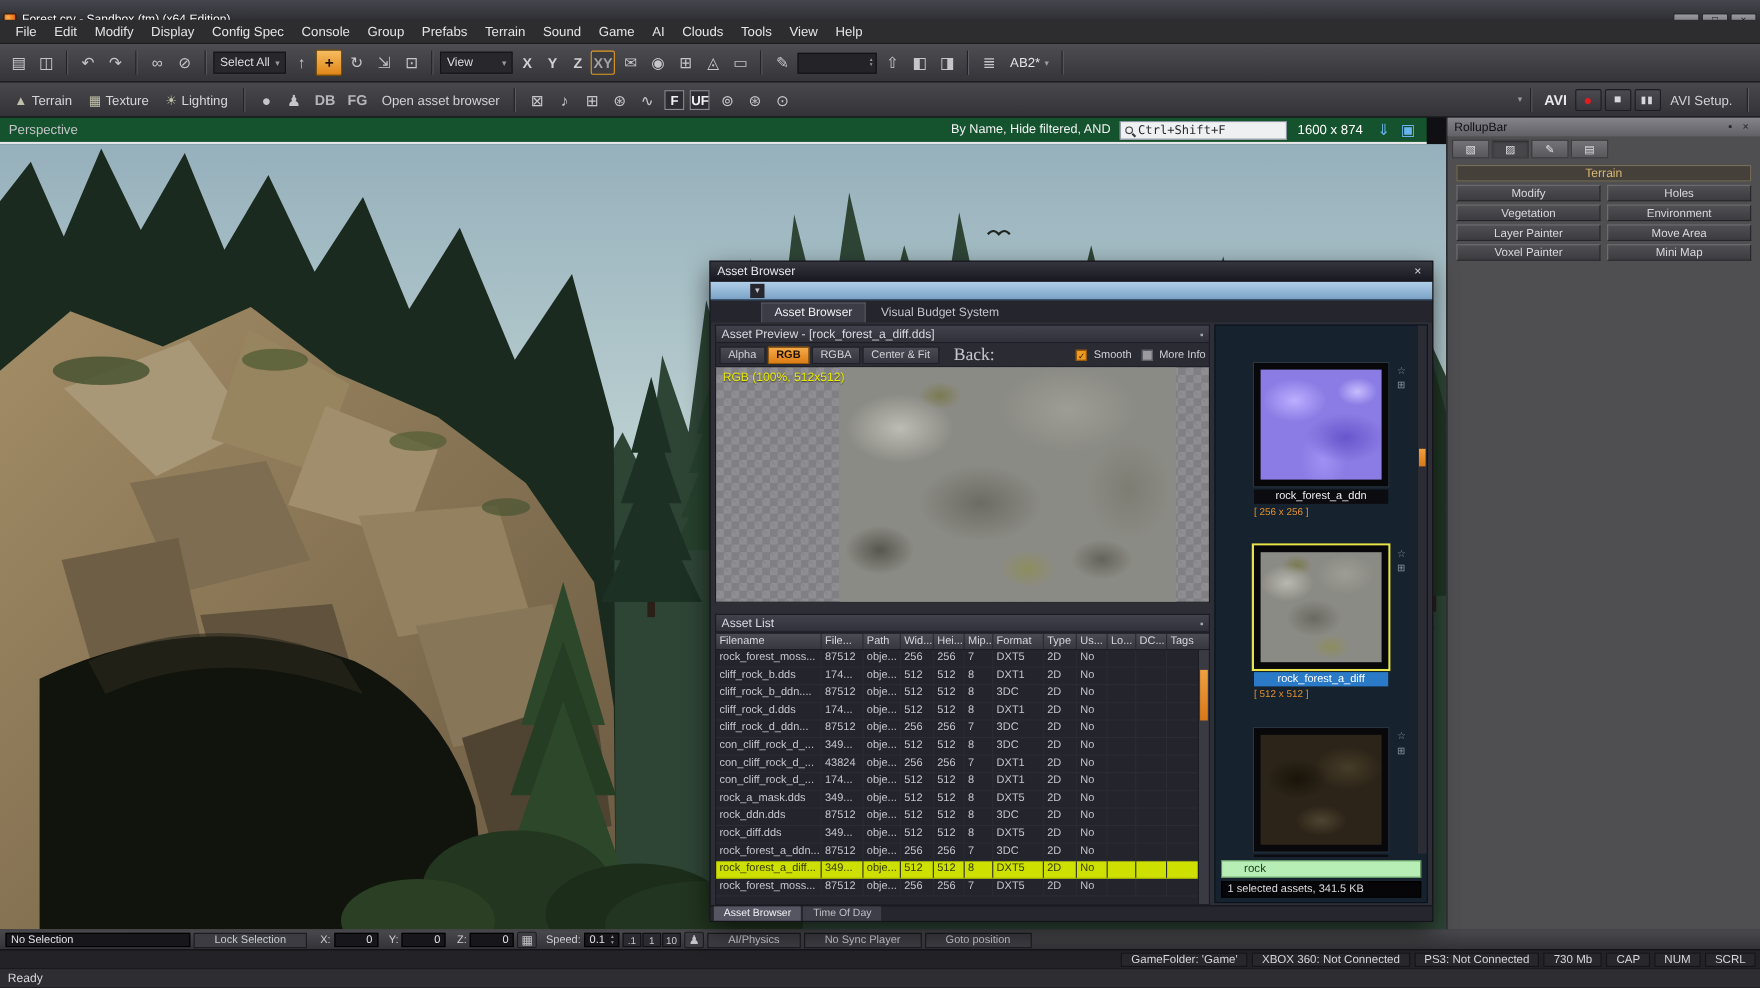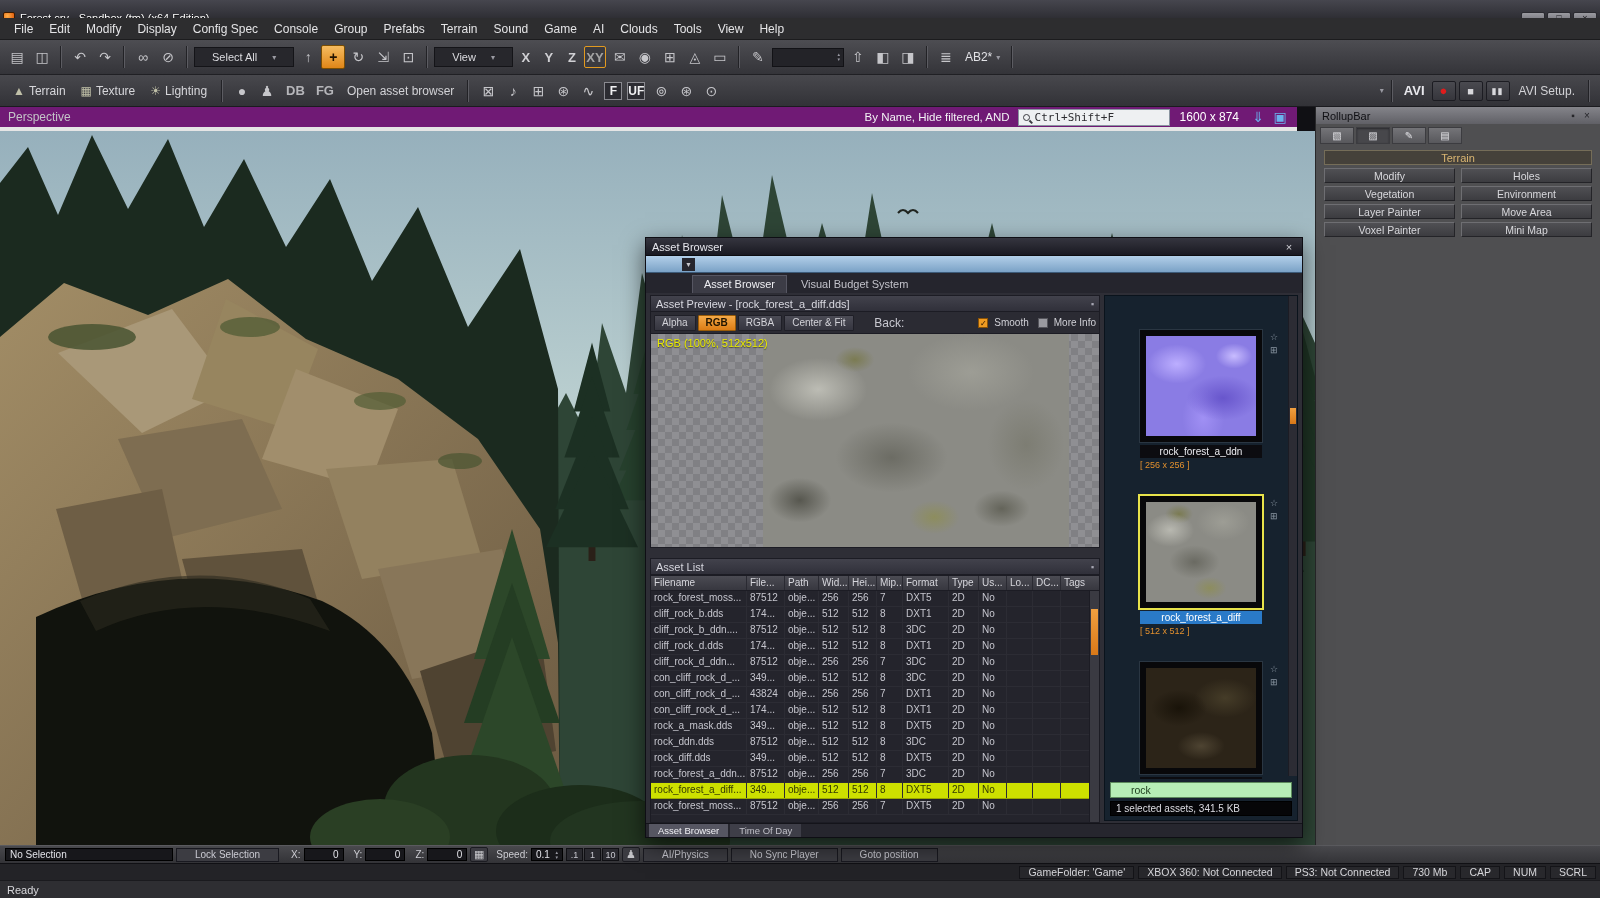--- a/index.html
+++ b/index.html
@@ -34,21 +34,21 @@
     background:linear-gradient(#48484d,#323237); border-bottom:1px solid #1b1b1f;
     display:flex; align-items:center; gap:3px; padding:0 6px; }
   .tb-group { display:flex; align-items:center; gap:1px; }
   .tb-icon { width:24px; height:24px; display:inline-flex; align-items:center; justify-content:center;
     color:#c6c6ca; font-size:14px; border-radius:2px; }
   .tb-icon.active { background:linear-gradient(#f6bc60,#e08618); color:#241400;
     border:1px solid #7c4e02; font-weight:bold; }
   .tb-icon.sm { width:18px; height:15px; font-size:11px; background:#3c3c42; border:1px solid #1c1c22; }
   .tb-sep { width:2px; height:22px; border-left:1px solid #222226; border-right:1px solid #5c5c62; margin:0 4px; }
   .tb-dropdown { height:20px; min-width:66px; background:#27272c; border:1px solid #141418;
-    display:inline-flex; align-items:center; gap:15px; padding:0 17px; color:#dcdce0; font-size:11px; }
+    display:inline-flex; align-items:center; gap:5px; padding:0 5px; color:#dcdce0; font-size:11px; }
   .dd-arrow { font-size:8px; color:#9a9aa2; margin-left:auto; }
   .axis-btn { width:22px; height:22px; display:inline-flex; align-items:center; justify-content:center;
     color:#d0d0d4; font-size:13px; font-weight:bold; border:1px solid transparent; border-radius:2px; }
   .axis-btn.active { border-color:#e29a20; background:#3b3b40; color:#a3a3a3; }
   .tb-combo { width:72px; height:19px; background:#232328; border:1px solid #121216;
     display:inline-flex; align-items:center; padding:0 3px; color:#ccc; }
   .spinner { display:inline-flex; flex-direction:column; margin-left:auto; line-height:4px; }
   .spinner i { font-style:normal; font-size:5px; height:5px; color:#9a9aa4; }
   .tb-text-dd { display:inline-flex; align-items:center; gap:4px; color:#e2e2e6; font-size:12px; padding:0 5px; }
   .tb-labeled { display:inline-flex; align-items:center; gap:4px; padding:2px 7px; color:#d6d6da; font-size:12px; }
@@ -58,21 +58,21 @@
   .boxed-letter { min-width:18px; height:18px; display:inline-flex; align-items:center; justify-content:center;
     background:#2c2c32; border:1px solid #8a8a90; color:#f0f0f2; font-weight:bold; font-size:12px; margin:0 1px; }
   .media-btn { width:24px; height:20px; display:inline-flex; align-items:center; justify-content:center;
     background:linear-gradient(#4a4a50,#36363c); border:1px solid #1c1c22; border-radius:2px; font-size:11px; }
   .rec { color:#e01c1c; font-size:13px; }
   .stopg { color:#d8d8dc; }
   .pauseg { color:#d8d8dc; font-size:9px; letter-spacing:1px; }
 
   
   .viewport-header { position:absolute; top:107px; left:0; width:1297px; height:24px;
-    background:#701a75; display:flex; align-items:center; padding:0 8px; border-bottom:4px solid #e5e5e5; }
+    background:#14532d; display:flex; align-items:center; padding:0 8px; border-bottom:2px solid #e5e5e5; }
   .vp-title { color:#c4c4c8; font-size:12px; }
   .vp-filter { color:#f2f2f4; font-size:11.5px; margin-right:8px; }
   .vp-search { width:152px; height:17px; background:#eef0f2; border:1px solid #8a94a0;
     display:flex; align-items:center; gap:5px; padding:0 4px; }
   .mag { width:7px; height:7px; border:1.5px solid #3a3a40; border-radius:50%; position:relative; }
   .mag::after { content:""; position:absolute; width:4px; height:1.5px; background:#3a3a40;
     transform:rotate(45deg); left:5px; top:6px; }
   .vp-search-text { font-family:"DejaVu Sans Mono", monospace; font-size:11px; color:#2c2c30; }
   .vp-res { color:#ffffff; font-size:12px; margin:0 10px; }
   .vp-hicons { display:flex; gap:4px; }
@@ -116,21 +116,21 @@
   .ab-left { width:450px; flex:none; display:flex; flex-direction:column; }
   .ab-panel-header { height:17px; margin-top:2px; background:linear-gradient(#42424c,#30303a);
     border:1px solid #1c1c24; display:flex; align-items:center; padding:0 5px; color:#d8d8e0; font-size:11px; flex:none; }
   .pin-sm { color:#a8a8b4; font-size:9px; }
   .ab-channels { height:22px; background:#2b2b33; border:1px solid #1c1c24; border-top:none;
     display:flex; align-items:center; gap:3px; padding:0 3px; flex:none; }
   .ch-group { display:flex; gap:2px; }
   .ch-btn { height:16px; display:inline-flex; align-items:center; padding:0 7px; font-size:10px;
     color:#d2d2d8; background:linear-gradient(#4b4b55,#35353f); border:1px solid #1f1f27; border-radius:1px; }
   .ch-btn.active { background:linear-gradient(#f5aa49,#dd7d15); color:#201400; border-color:#9a5c08; font-weight:bold; }
-  .back-label { margin-left:auto; font-size:12px; color:#c8c8d0; }
+  .back-label { margin-left:auto; font-size:16px; color:#c8c8d0;font-family:Liberation Serif, serif; }
   .ab-dropdown { width:62px; height:16px; background:#23232b; border:1px solid #15151b; color:#c8c8d0;
     font-size:10px; display:inline-flex; align-items:center; padding:0 2px 0 4px;margin-top:48px; }
   .cb { width:10px; height:10px; font-size:8px; line-height:9px; text-align:center; margin-left:6px; flex:none; }
   .cb.orange { background:#ef9b22; color:#201000; border:1px solid #8a5206; }
   .cb.gray { background:#9a9aa0; border:1px solid #55555c; }
   .cb-label { font-size:10px; color:#d0d0d6; margin-left:3px; }
   .ab-preview { height:214px; border:1px solid #1c1c24; border-top:none; position:relative; flex:none;
     background-color:#808084;
     background-image:
       linear-gradient(45deg,#8f8f93 25%,transparent 25%,transparent 75%,#8f8f93 75%),

